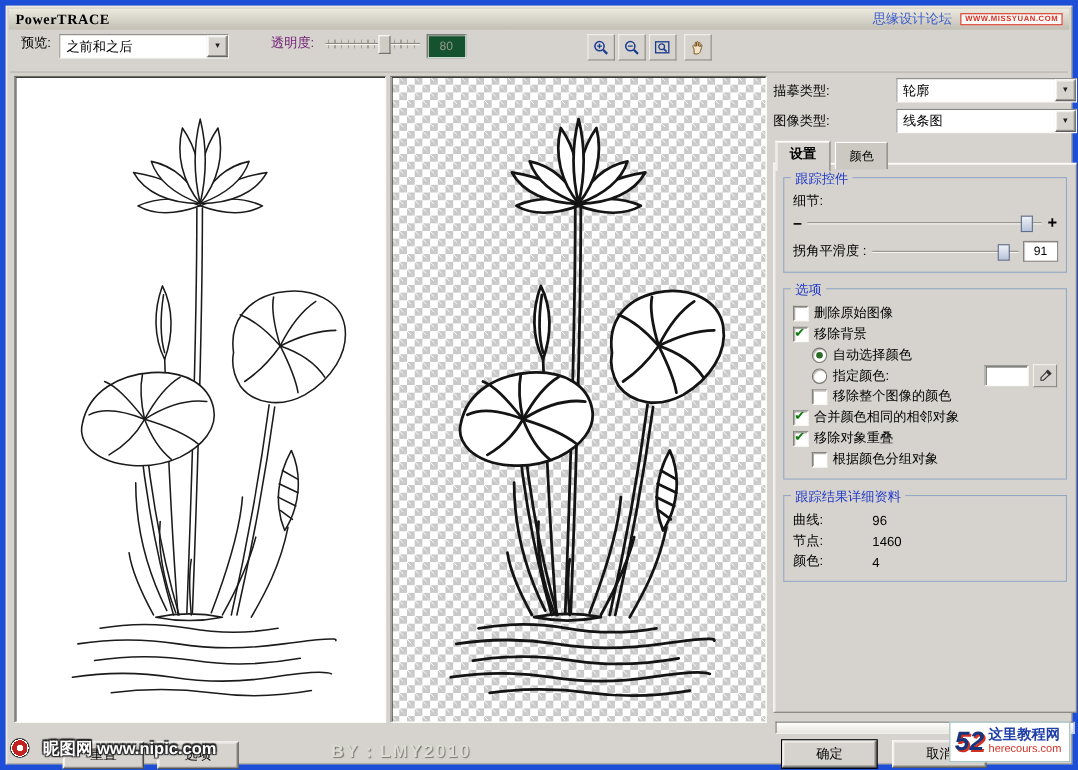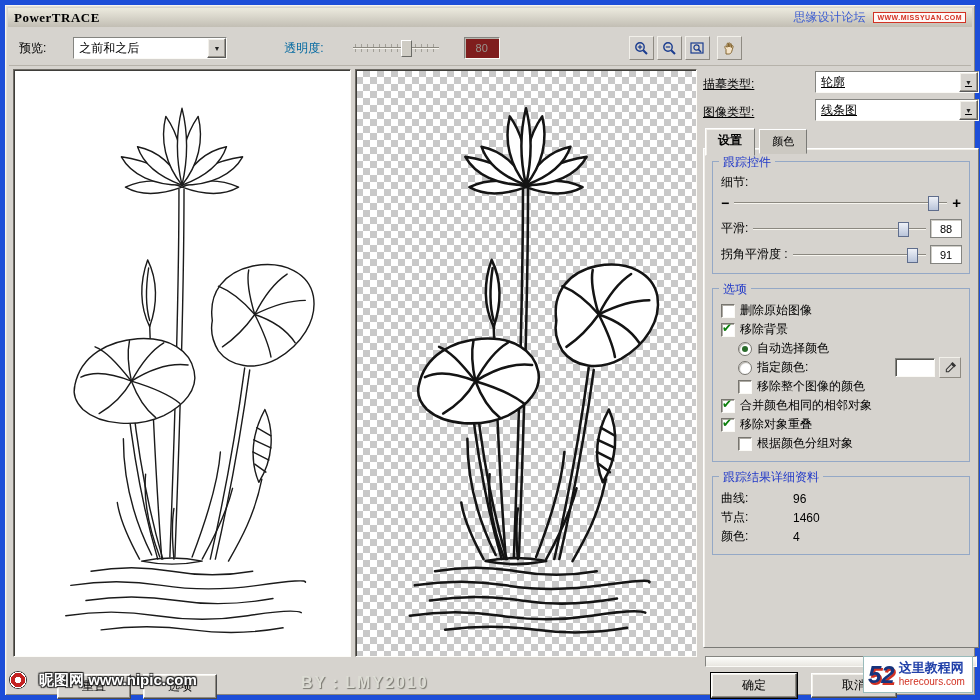--- a/index.html
+++ b/index.html
@@ -40,56 +40,55 @@
   .title-text{font-weight:bold;font-size:13px;font-family:"Liberation Serif","DejaVu Serif",serif;letter-spacing:.5px;}
   .titlebar-right{margin-left:auto;display:flex;align-items:center;gap:8px;}
   .forum-name{color:#3a5bd0;font-size:12px;}
   .missyuan{
     color:#d23122;font-size:7px;font-weight:bold;letter-spacing:.5px;
     border:1px solid #d23122;background:#fff8f6;padding:1px 3px;
   }
   
   .toolbar{
     position:absolute;left:4px;top:26px;right:4px;height:34px;
-    display:flex;align-items:center;
+    display:flex;
     border-bottom:1px solid #b6b2aa;
-    gap:19px;
   }
   .tb-label{margin-left:10px;}
-  .tb-label.disabled{color:#0369a1;}
+  .tb-label.disabled{color:#701a75;}
   .combo{height:20px;display:flex;align-items:stretch;background:#fff;}
   .combo .combo-text{flex:1;display:flex;align-items:center;padding:0 5px;background:#fff;white-space:nowrap;overflow:hidden;}
   .combo .combo-btn{width:17px;display:flex;align-items:center;justify-content:center;font-size:7px;color:#222;}
   .tb-combo{width:152px;margin-left:8px;}
   .tb-slider{width:86px;height:18px;position:relative;margin-left:10px;}
   .tb-slider .ruler{position:absolute;left:2px;right:2px;top:5px;height:8px;
     background:repeating-linear-gradient(90deg,#a29f97 0 1px,transparent 1px 6px);}
   .tb-slider .track{position:absolute;left:0;right:0;top:8px;border-top:1px solid #8b8880;border-bottom:1px solid #f7f5ef;}
   .tb-slider .thumb{position:absolute;top:1px;width:9px;height:15px;background:#cfccc4;
     border:1px solid;border-color:#fff #6a6a66 #6a6a66 #fff;}
   .numbox{height:18px;width:30px;text-align:center;font-size:11px;
-    background:#7f1d1d;color:#98958e;border:1px solid;border-color:#848480 #fbfaf6 #fbfaf6 #848480;
+    background:#14532d;color:#98958e;border:1px solid;border-color:#848480 #fbfaf6 #fbfaf6 #848480;
     box-shadow:inset 1px 1px 0 #b9b6ae;margin-left:6px;font-family:"Liberation Sans",sans-serif;}
   .zoom-group{display:flex;gap:3px;margin-left:110px;}
   .toolbtn{width:23px;height:22px;display:flex;align-items:center;justify-content:center;
     background:#d6d3ce;border:1px solid;border-color:#f2f0ea #8e8a82 #8e8a82 #f2f0ea;}
   
   .preview{position:absolute;top:64px;height:586px;}
   .preview.left{left:8px;width:336px;background:#fff;}
   .preview.right{left:350px;width:340px;
     background-color:#fff;
     background-image:
       linear-gradient(45deg,#c9c9c9 25%,transparent 25%,transparent 75%,#c9c9c9 75%),
       linear-gradient(45deg,#c9c9c9 25%,transparent 25%,transparent 75%,#c9c9c9 75%);
     background-size:14px 14px;background-position:0 0,7px 7px;}
   .preview{border:1px solid;border-color:#6f6c66 #fdfcf8 #fdfcf8 #6f6c66;box-shadow:inset 1px 1px 0 #3f3e3a;}
   .preview svg.art{position:absolute;left:50%;top:10px;transform:translateX(-50%);}
   
   .right-col{position:absolute;left:698px;top:66px;width:276px;}
-  .field-row{display:flex;align-items:flex-end;margin-bottom:6px;text-decoration:underline;}
+  .field-row{display:flex;align-items:center;margin-bottom:6px;}
   .field-row .f-label{width:112px;}
   .field-row .combo{flex:1;}
   .tabs{position:relative;margin-top:7px;height:21px;z-index:2;padding-left:2px;}
   .tab{display:inline-block;padding:3px 12px 4px;position:relative;top:1px;
     border:1px solid;border-color:#ffffff #7a7a76 transparent #ffffff;
     background:#d6d3ce;margin-right:1px;}
   .tab.active{font-weight:bold;top:0;padding-bottom:6px;box-shadow:inset 1px 1px 0 #f2f0ea;}
   .tab.inactive{background:#ccc9c2;font-size:11px;padding-top:4px;}
   .tab-panel{position:relative;margin-top:-1px;height:500px;
     border:1px solid;border-color:#ffffff #7a7a76 #7a7a76 #ffffff;
@@ -322,28 +321,20 @@
         <span class="group-title">跟踪控件</span>
         <div style="margin-bottom:3px">细节:</div>
         <div class="srow">
           <span class="glyph-minus">−</span>
           <div class="slider">
             <div class="track"></div>
             <div class="thumb" style="left:calc(93% - 4px)"></div>
           </div>
           <span class="glyph-plus">+</span>
         </div>
-        <div class="srow">
-          <span class="s-label">平滑:</span>
-          <div class="slider">
-            <div class="track"></div>
-            <div class="thumb" style="left:calc(86% - 4px)"></div>
-          </div>
-          <input class="vfield" value="88" style="">
-        </div>
         <div class="srow" style="margin-bottom:2px">
           <span class="s-label">拐角平滑度 :</span>
           <div class="slider">
             <div class="track"></div>
             <div class="thumb" style="left:calc(89% - 4px)"></div>
           </div>
           <input class="vfield" value="91" style="">
         </div>
       </div>
 

